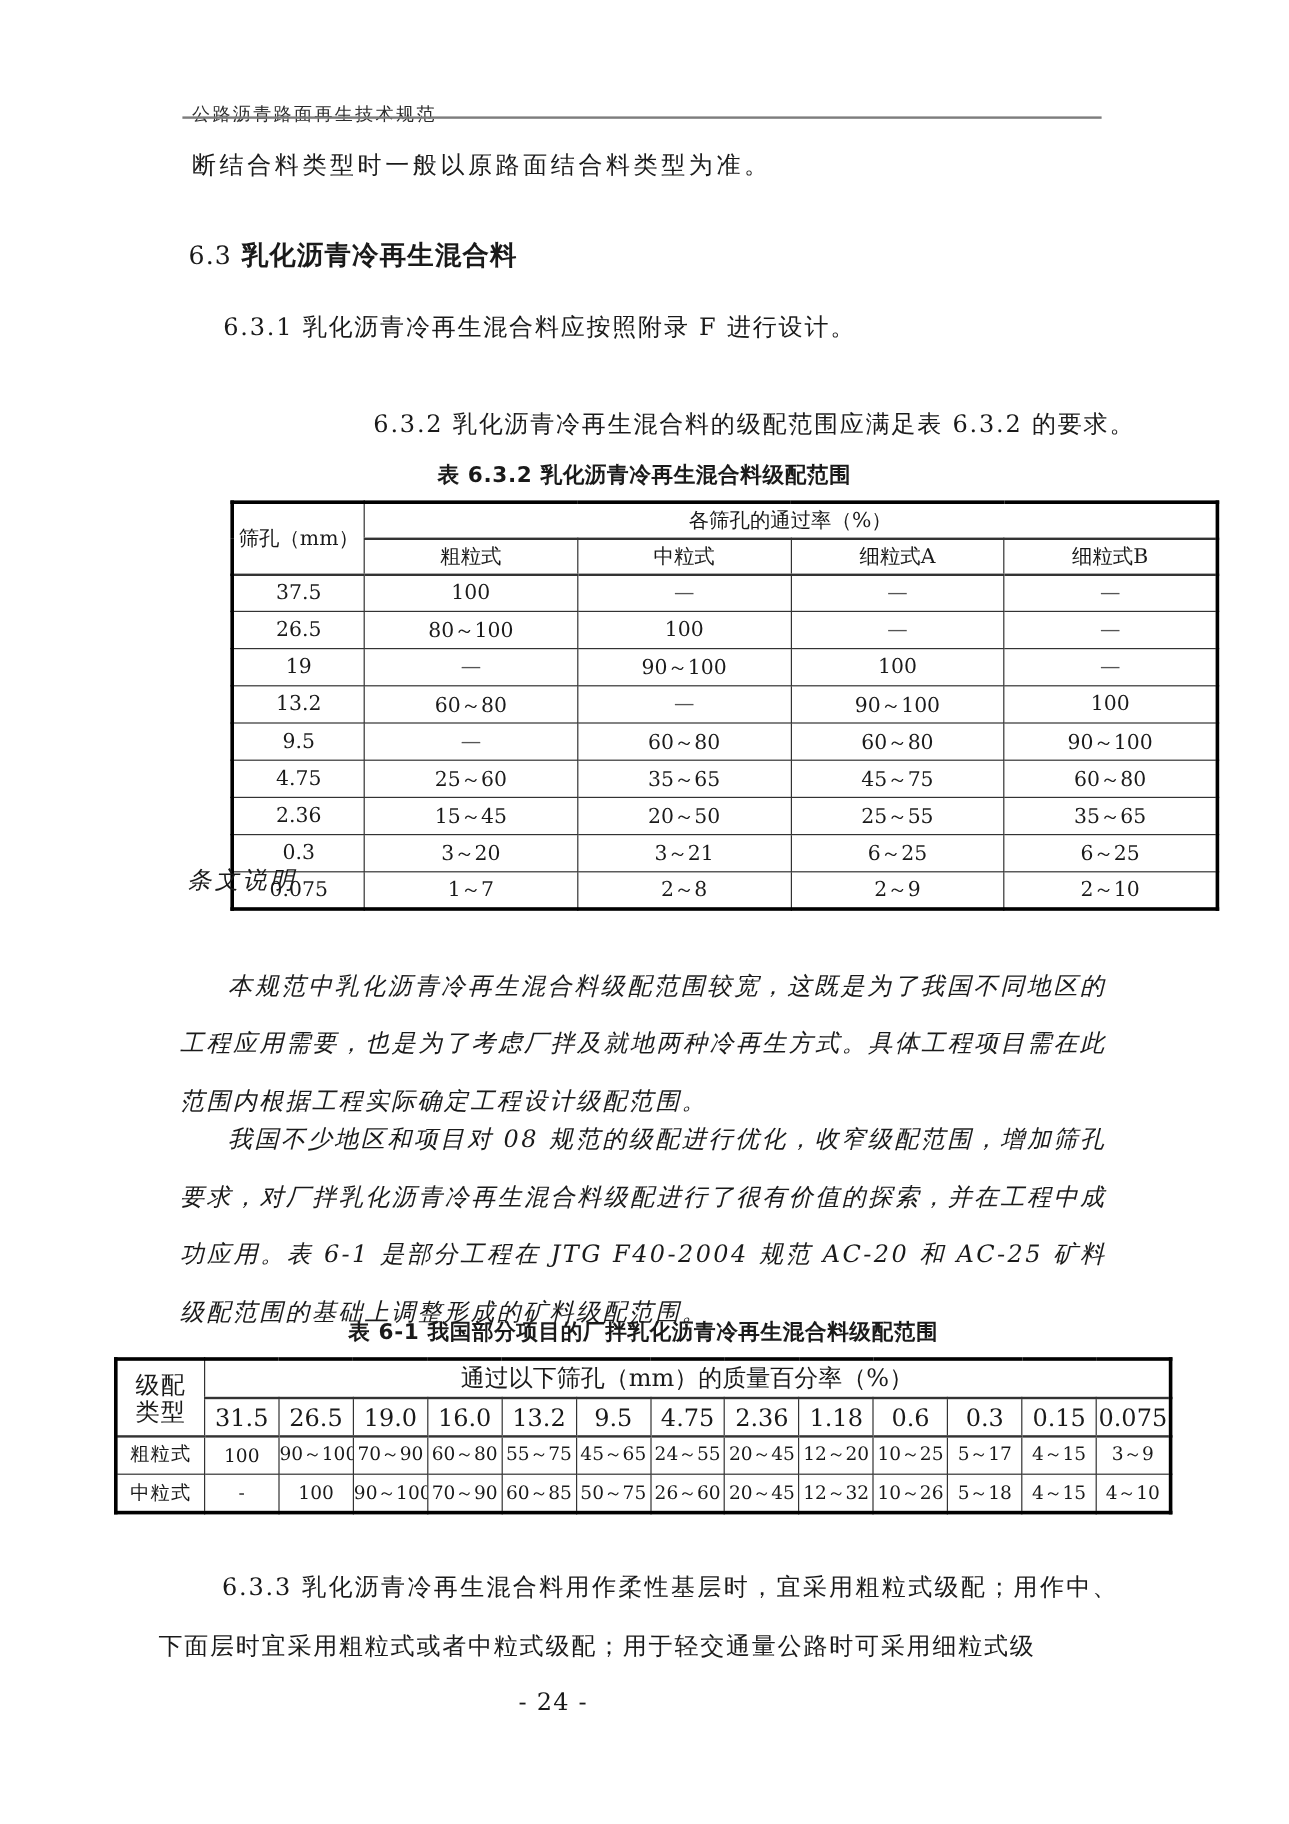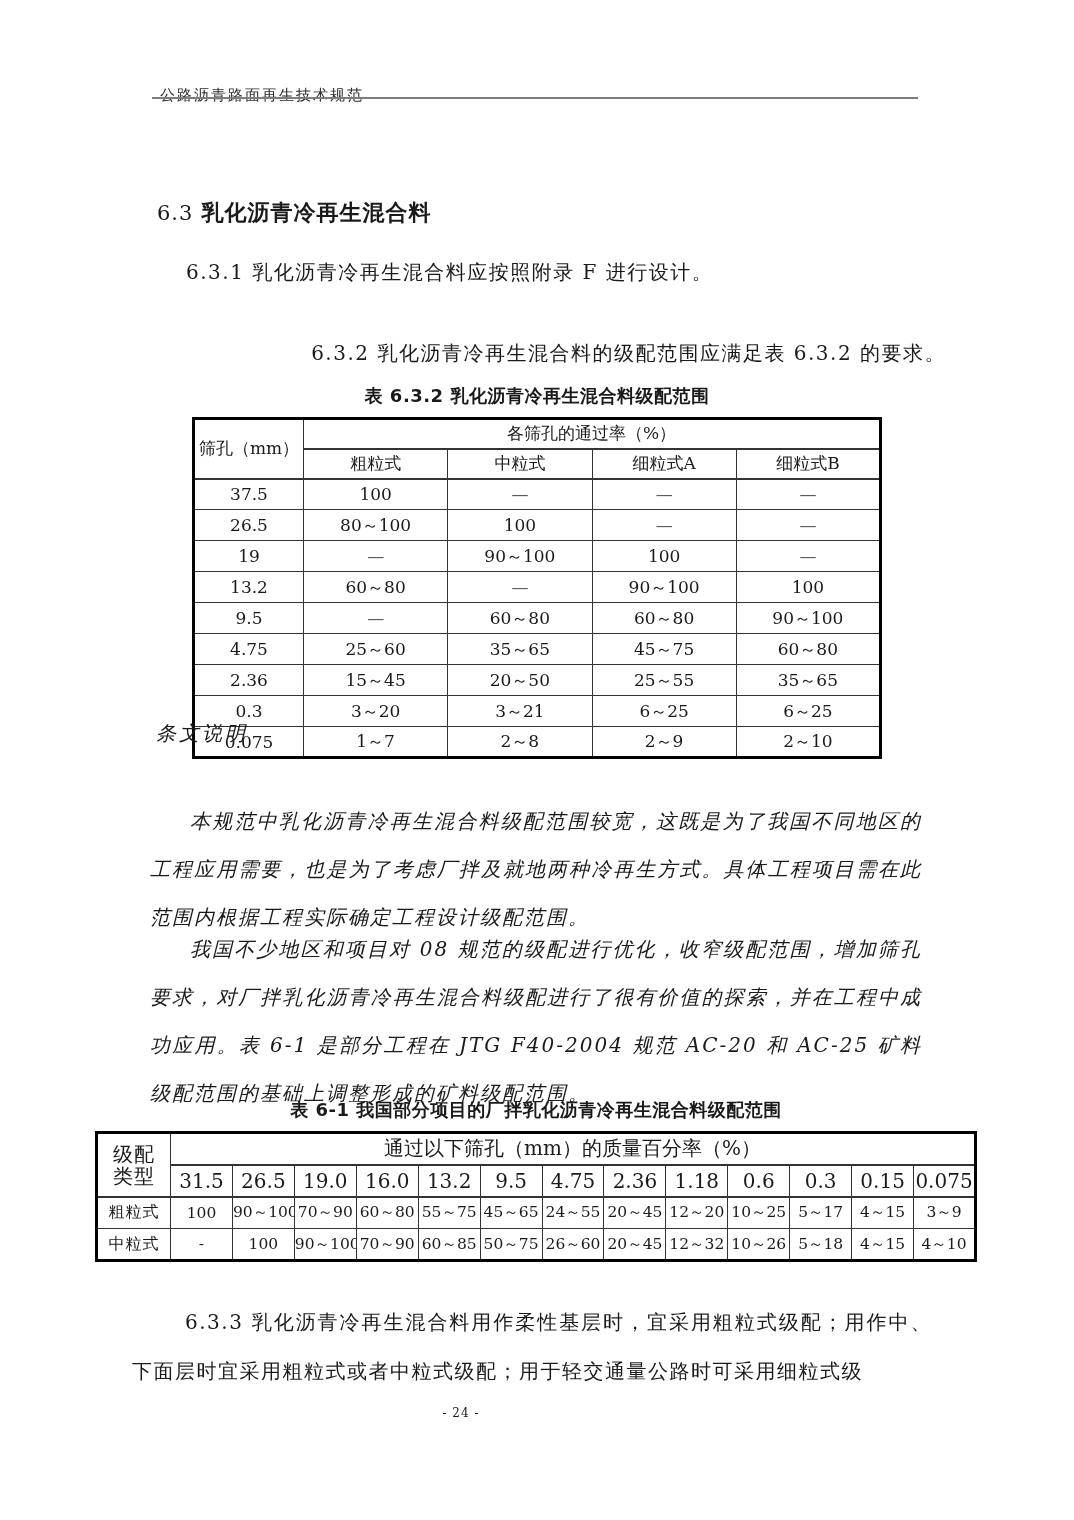--- a/index.html
+++ b/index.html
@@ -85,21 +85,21 @@
   table.grid th, table.grid td {
     border: 1.5px solid #333;
     text-align: center;
     vertical-align: middle;
     font-weight: normal;
     overflow: hidden;
     white-space: nowrap;
   }
   table.grid { border: 3px solid #000; }
   table.grid th { border-bottom-width: 2px; }
-  .t632 { left: 192px; top: 417px; width: 690px; font-size: 17px; }
+  .t632 { left: 192px; top: 417px; width: 824px; font-size: 17px; }
   .t632 th { height: 30px; }
   .t632 td { height: 31px; }
   .t61 { left: 95px; top: 1131px; width: 882px; font-size: 15.5px; }
   .t61 th { height: 32px; font-size: 20px; }
   .t61 td { height: 32px; }
   .t61 td:first-child { font-size: 16px; letter-spacing: 1px; }
   td.dash { color: #555; }
   .corner-two-line span { display: block; line-height: 22px; letter-spacing: 1px; }
   
   .commentary-heading {
@@ -131,32 +131,33 @@
     line-height: 49px;
     letter-spacing: 1.5px;
     text-align: justify;
     text-indent: 53px;
   }
   .page-footer {
     position: absolute;
     left: 0; top: 1406px;
     width: 922px;
     text-align: center;
-    font-size: 12px;
+    font-size: 20px;
     letter-spacing: 1px;
   }
 </style>
 </head>
 <body>
 
 <div class="page">
 
   <div class="doc-header-title">公路沥青路面再生技术规范</div>
   <div class="header-rule"></div>
 
+  <div class="intro-line">断结合料类型时一般以原路面结合料类型为准。</div>
 
   <div class="section-heading">
     <span class="sec-num">6.3</span><span class="sec-title">乳化沥青冷再生混合料</span>
   </div>
 
   <div class="clause clause-631">6.3.1 乳化沥青冷再生混合料应按照附录 F 进行设计。</div>
   <div class="clause clause-632">6.3.2 乳化沥青冷再生混合料的级配范围应满足表 6.3.2 的要求。</div>
 
   <div class="table-title t632-title">表 6.3.2 乳化沥青冷再生混合料级配范围</div>
 

